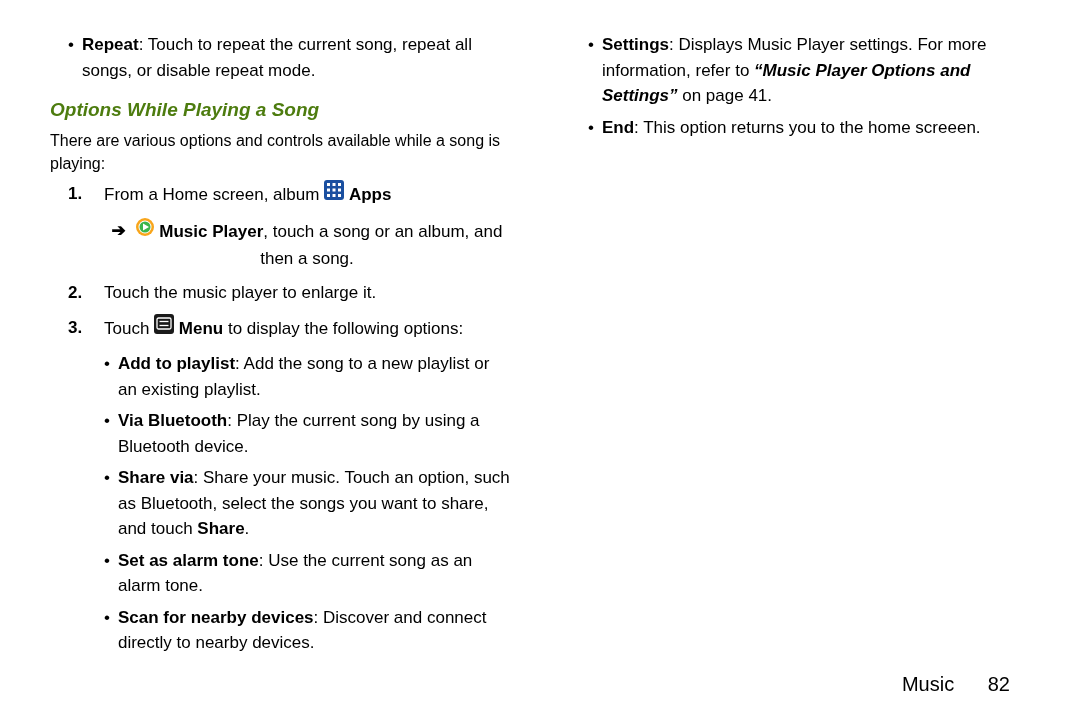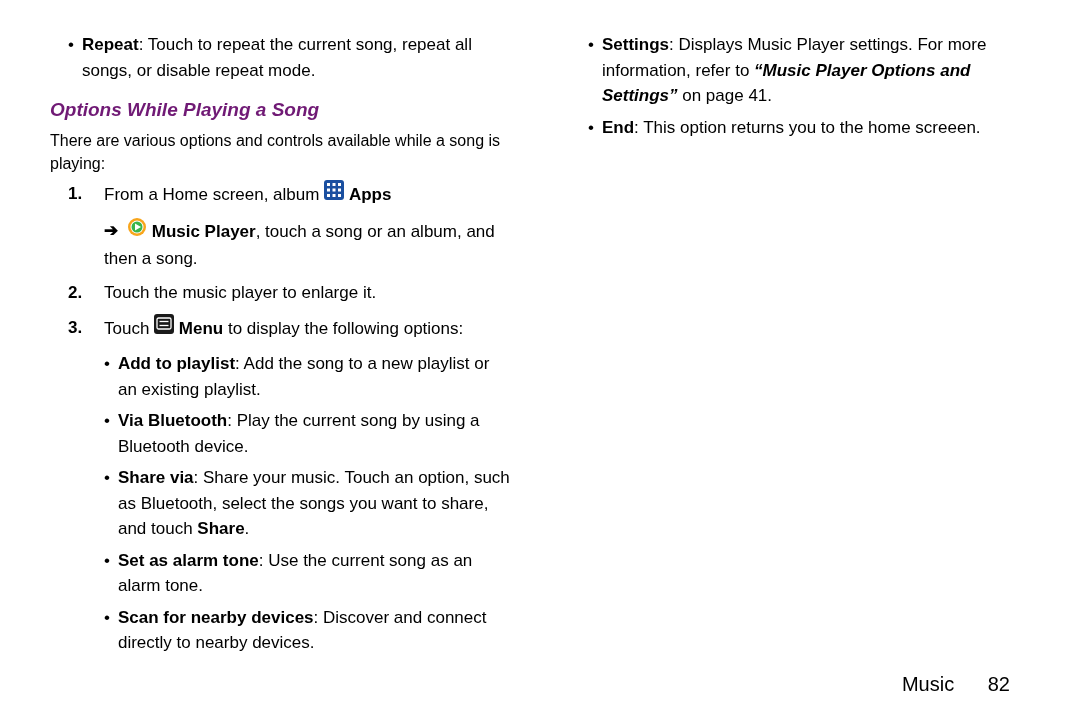--- a/index.html
+++ b/index.html
@@ -37,21 +37,21 @@
     line-height: 1.5;
     margin-bottom: 6px;
   }
   .bullet-line .dot {
     padding: 0 8px 0 18px;
   }
   .bullet-line .txt { flex: 1; }
   .bold { font-weight: bold; }
 
   .section-heading {
-    color: #701a75;
+    color: #4d7c0f;
     font-weight: bold;
     font-style: italic;
     font-size: 19px;
     margin: 16px 0 8px 0;
     font-family: Arial, Helvetica, sans-serif;
   }
 
   .intro {
     font-size: 16px;
     line-height: 1.45;
@@ -63,21 +63,21 @@
     font-size: 17px;
     line-height: 1.55;
     margin: 6px 0 8px 0;
   }
   .num-line .num {
     width: 36px;
     padding-left: 18px;
     font-weight: bold;
   }
   .num-line .txt { flex: 1; }
-  .cont { margin-left: 54px; font-size: 17px; line-height: 1.55; margin-bottom:8px;}
+  .cont { margin-left: 54px; font-size: 17px; line-height: 1.55; margin-bottom:8px;text-align:center;}
 
   .sub-bullet {
     display: flex;
     font-size: 17px;
     line-height: 1.5;
     margin: 4px 0 6px 0;
   }
   .sub-bullet .dot { padding: 0 8px 0 54px; }
   .sub-bullet .txt { flex:1; }
 

